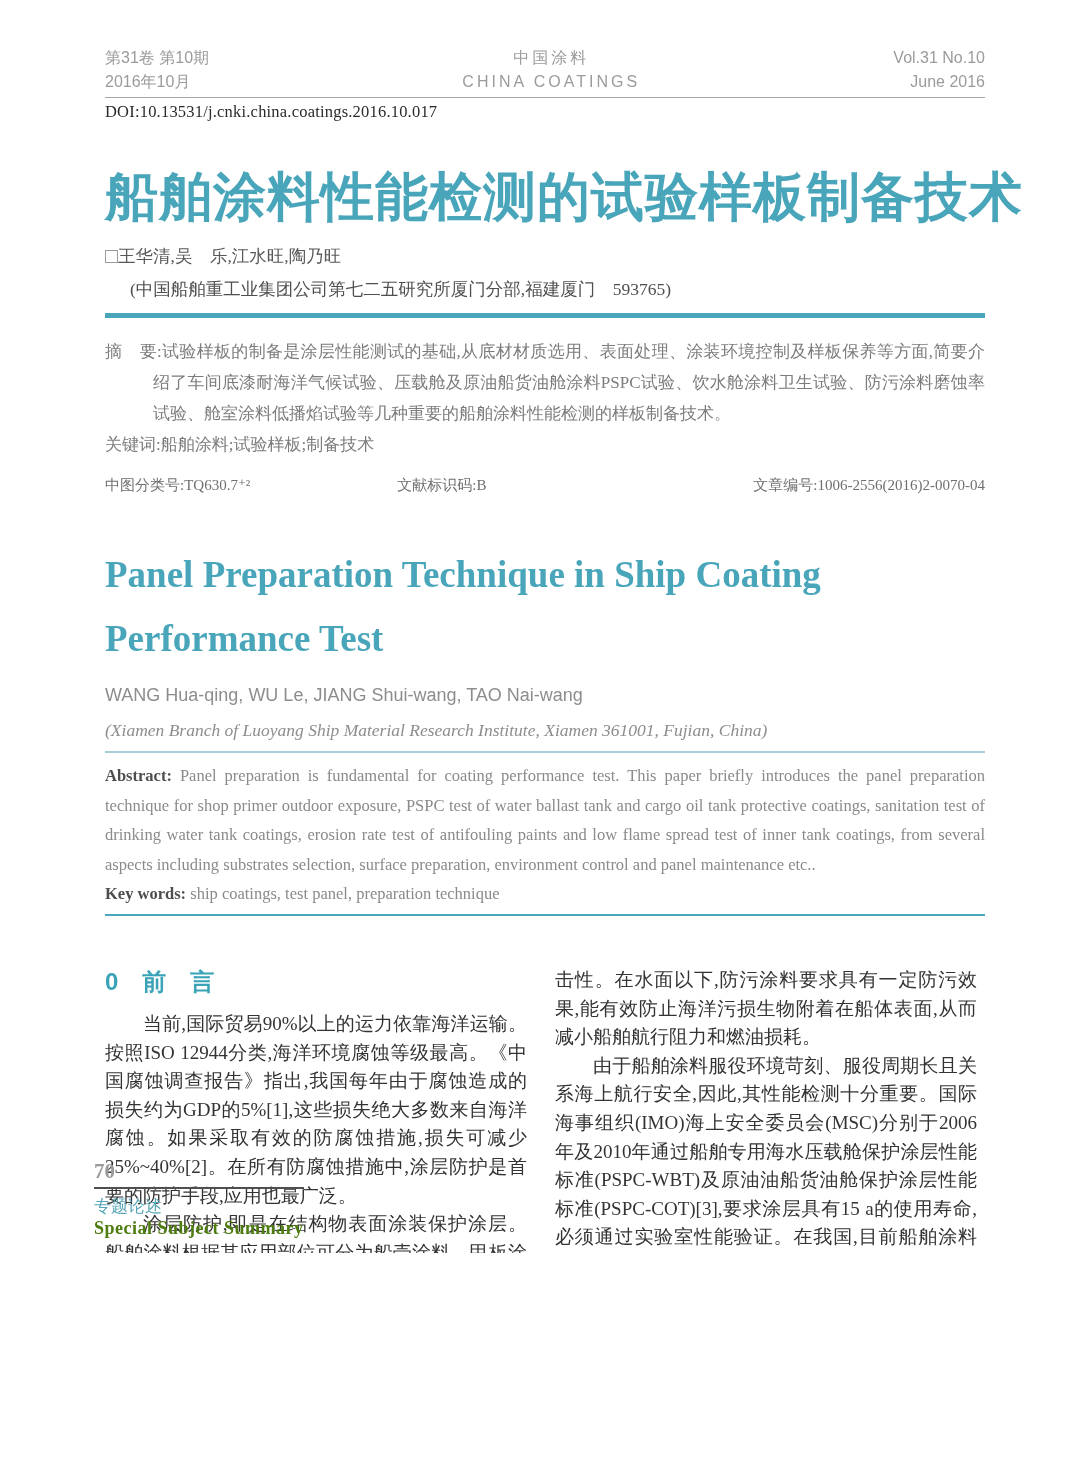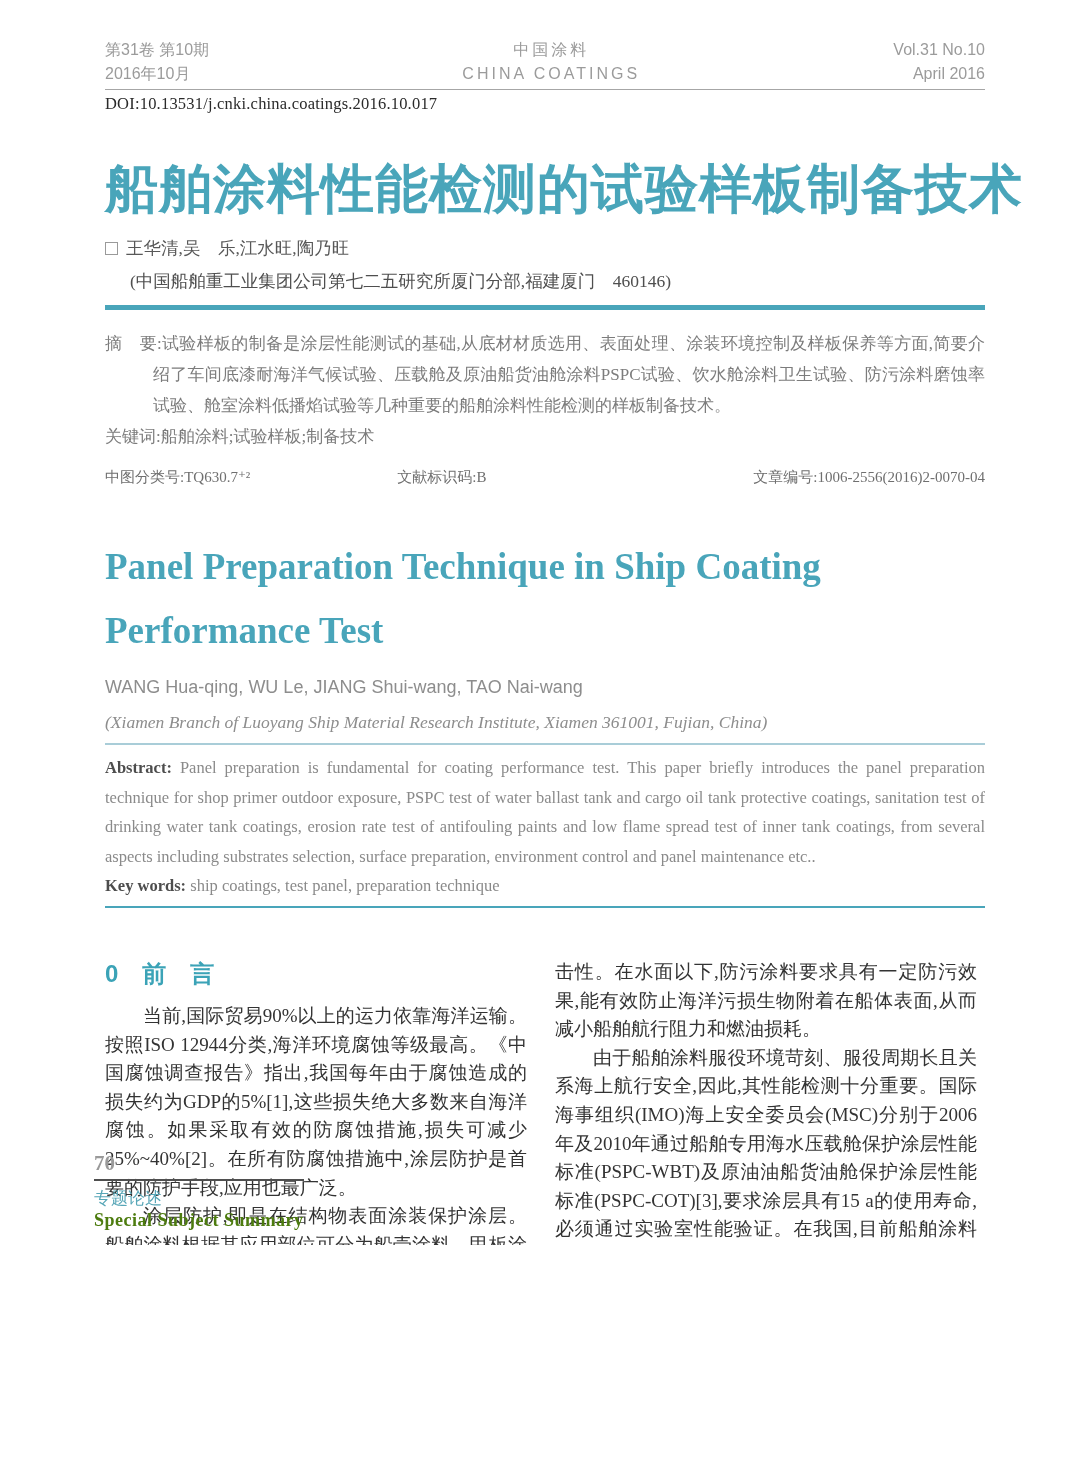--- a/index.html
+++ b/index.html
@@ -1,20 +1,20 @@
 <!DOCTYPE html>
 <html><head>
 <meta charset="utf-8">
 <style>
   * { margin:0; padding:0; box-sizing:border-box; }
   html,body { background:#ffffff; }
   .page {
     position:relative;
     width:1075px; height:1245px;
-    margin:0 auto;
+    margin:8px auto;
     background:#ffffff;
     font-family:"Liberation Serif","DejaVu Serif",serif;
     color:#3a3a3a;
     overflow:hidden;
     border-radius:30px;
   }
   .content { padding:38px 90px 0 105px; }
 
   
   .jheader { display:flex; justify-content:space-between; align-items:flex-start;
@@ -25,21 +25,21 @@
   .hrule { border-top:1px solid #a6a6a6; margin-top:3px; }
   .doi { font-size:16.5px; color:#2a2a2a; margin-top:4px; letter-spacing:0.2px; }
 
   
   .title-cn {
     margin-top:46px;
     font-family:"Liberation Sans","DejaVu Sans",sans-serif;
     font-weight:700; font-size:53px; line-height:58px;
     color:#49a5ba; letter-spacing:1px; white-space:nowrap;
   }
-  .authors-row { margin-top:18px; display:flex; align-items:center; gap:8px;
+  .authors-row { margin-top:18px; display:flex; align-items:center; gap:0;
     font-size:17.5px; color:#585858;font-family:Liberation Serif, serif; }
   .marker-box { width:13px; height:13px; border:1.5px solid #9a9a9a; display:inline-block; flex:0 0 auto; }
   .affil-cn { margin-top:9px; padding-left:25px; font-size:17.5px; color:#4f4f4f; }
   .accent-bar { height:5px; background:#49a5ba; margin-top:12px; }
 
   
   .abs-cn { margin-top:18px; font-size:17px; line-height:31px; color:#7c7c7c; text-align:justify; }
   .abs-cn .hang { padding-left:48px; text-indent:-48px; }
   .kw-cn { margin-top:0; }
   .meta-row { display:flex; justify-content:space-between; margin-top:16px;
@@ -90,32 +90,32 @@
       <div class="cell">
         <div>第31卷 第10期</div>
         <div>2016年10月</div>
       </div>
       <div class="cell center">
         <div>中国涂料</div>
         <div>CHINA COATINGS</div>
       </div>
       <div class="cell" style="text-align:right">
         <div>Vol.31 No.10</div>
-        <div>April 2016</div>
+        <div>June 2016</div>
       </div>
     </div>
     <div class="hrule"></div>
     <div class="doi">DOI:10.13531/j.cnki.china.coatings.2016.10.017</div>
 
     <div class="title-cn">船舶涂料性能检测的试验样板制备技术</div>
     <div class="authors-row">
       <span class="marker-box"></span>
       <span>王华清,吴　乐,江水旺,陶乃旺</span>
     </div>
-    <div class="affil-cn">(中国船舶重工业集团公司第七二五研究所厦门分部,福建厦门　460146)</div>
+    <div class="affil-cn">(中国船舶重工业集团公司第七二五研究所厦门分部,福建厦门　593765)</div>
     <div class="accent-bar"></div>
 
     <div class="abs-cn">
       <div class="hang"><span>摘　要:</span><span>试验样板的制备是涂层性能测试的基础,从底材材质选用、表面处理、涂装环境控制及样板保养等方面,简要介绍了车间底漆耐海洋气候试验、压载舱及原油船货油舱涂料PSPC试验、饮水舱涂料卫生试验、防污涂料磨蚀率试验、舱室涂料低播焰试验等几种重要的船舶涂料性能检测的样板制备技术。</span></div>
       <div class="kw-cn"><span>关键词:</span><span>船舶涂料;试验样板;制备技术</span></div>
     </div>
 
     <div class="meta-row">
       <div><span>中图分类号:</span><span>TQ630.7⁺²</span></div>
       <div class="m2"><span>文献标识码:</span><span>B</span></div>

